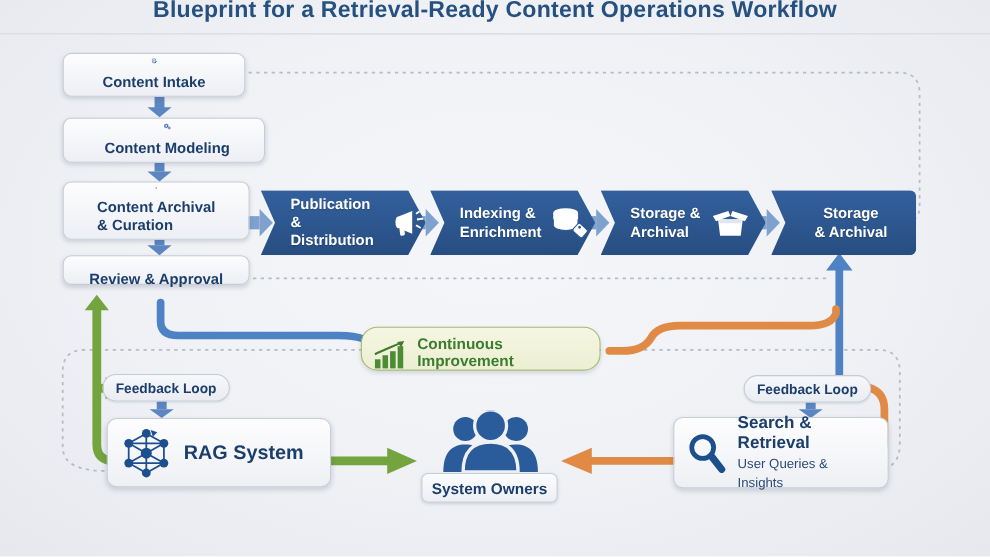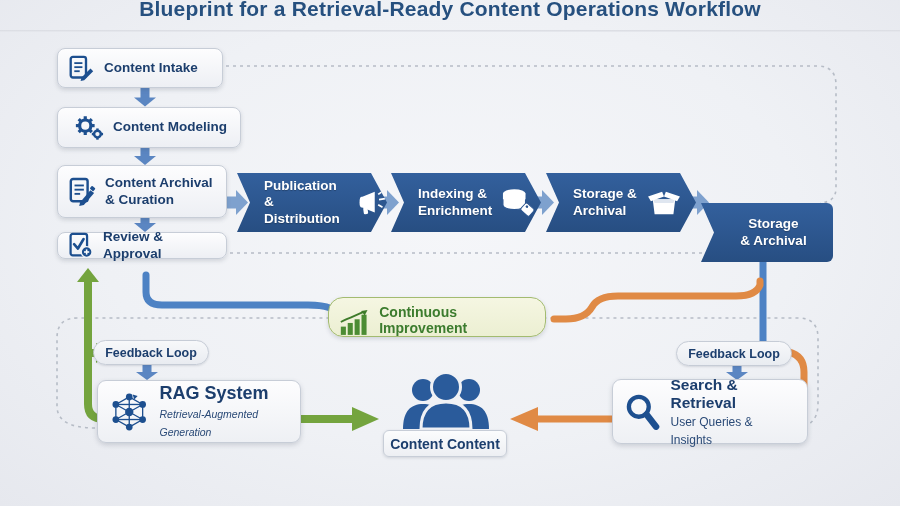--- a/index.html
+++ b/index.html
@@ -15,21 +15,21 @@
   }
   .divider{position:absolute;top:30px;left:0;width:100%;height:2px;
     background:linear-gradient(#d9dbe1,#e8eaef);}
   svg.wires{position:absolute;left:0;top:0;z-index:1;}
   .node{
     position:absolute;z-index:2;box-sizing:border-box;
     background:linear-gradient(#fdfdfe,#edeff4);
     border:1px solid #c7cdd7;border-radius:8px;
     box-shadow:0 2px 4px rgba(60,70,90,.18);
     display:flex;align-items:center;gap:9px;padding:4px 10px;
-    color:#1c3e6d;font-weight:700;
+    color:#1c3e6d;font-weight:700;flex-direction:column;
   }
   .node .lbl{font-size:13.5px;line-height:1.2;}
   .chev{
     position:absolute;z-index:2;top:173px;height:59px;box-sizing:border-box;
     background:linear-gradient(#33609d,#274e82);
     color:#ffffff;display:flex;align-items:center;
     padding-left:27px;gap:8px;
     clip-path:polygon(0 0,calc(100% - 16px) 0,100% 50%,calc(100% - 16px) 100%,0 100%,13px 50%);
   }
   .chev.flat{clip-path:polygon(0 0,100% 0,100% 100%,0 100%,13px 50%);}
@@ -232,21 +232,21 @@
       <span>Archival</span>
     </span>
     <svg width="38" height="30" viewBox="0 0 40 32">
       <polygon points="8,12 32,12 30,28 10,28" fill="#ffffff"></polygon>
       <polygon points="8,12 32,12 30,16 10,16" fill="#dfe6f0"></polygon>
       <polygon points="3,9 18,4 20,9 6,14" fill="#ffffff"></polygon>
       <polygon points="37,9 22,4 20,9 34,14" fill="#ffffff"></polygon>
     </svg>
   </div>
 
-  <div class="chev flat" style="left:701px;width:132px;border-radius:0 6px 6px 0;margin-top:30px;">
+  <div class="chev flat" style="left:701px;width:132px;border-radius:0 6px 6px 0;">
     <span class="lbl">
       <span>Storage</span><br>
       <span>&amp; Archival</span>
     </span>
   </div>
 
   <div class="ci-box">
     <svg width="34" height="27" viewBox="0 0 34 27">
       <rect x="2" y="18" width="5.5" height="9" fill="#4c8c34"></rect>
       <rect x="9.5" y="14" width="5.5" height="13" fill="#4c8c34"></rect>
@@ -289,21 +289,20 @@
           <circle cx="39" cy="32" r="4"></circle>
         <circle cx="23" cy="41" r="4"></circle>
           <circle cx="7" cy="32" r="4"></circle>
           <circle cx="7" cy="14" r="4"></circle>
         <circle cx="23" cy="23" r="5"></circle>
         <polygon points="27,2 33,4 29,8"></polygon>
       </g>
     </svg>
     <span>
       <span class="t1">RAG System</span><br>
-      <span class="t2">Retrieval-Augmented Generation</span>
     </span>
   </div>
 
   <div class="bigbox search" style="left:592px;top:379px;width:196px;height:65px;margin-left:20px;">
     <svg width="38" height="42" viewBox="0 0 40 44">
       <circle cx="16" cy="16" r="11.5" fill="none" stroke="#1d4f8f" stroke-width="5"></circle>
       <line x1="25" y1="25" x2="36" y2="39" stroke="#1d4f8f" stroke-width="7.5" stroke-linecap="round"></line>
     </svg>
     <span>
       <span class="t1">Search &amp; Retrieval</span><br>
@@ -315,16 +314,16 @@
     <g fill="#2a5b9b">
       <circle cx="23" cy="17" r="11"></circle>
       <path d="M3 56 C3 38 11 31 23 31 C35 31 43 38 43 56 Z"></path>
       <circle cx="69" cy="17" r="11"></circle>
       <path d="M49 56 C49 38 57 31 69 31 C81 31 89 38 89 56 Z"></path>
       <circle cx="46" cy="14" r="14.5" stroke="#eff1f5" stroke-width="3"></circle>
       <path d="M21 56 C21 36 31 29 46 29 C61 29 71 36 71 56 Z" stroke="#eff1f5" stroke-width="3"></path>
     </g>
   </svg>
   <div class="owners-label">
-    <span>Content Content</span>
+    <span>System Owners</span>
   </div>
 
 </div>
 
 </body></html>

